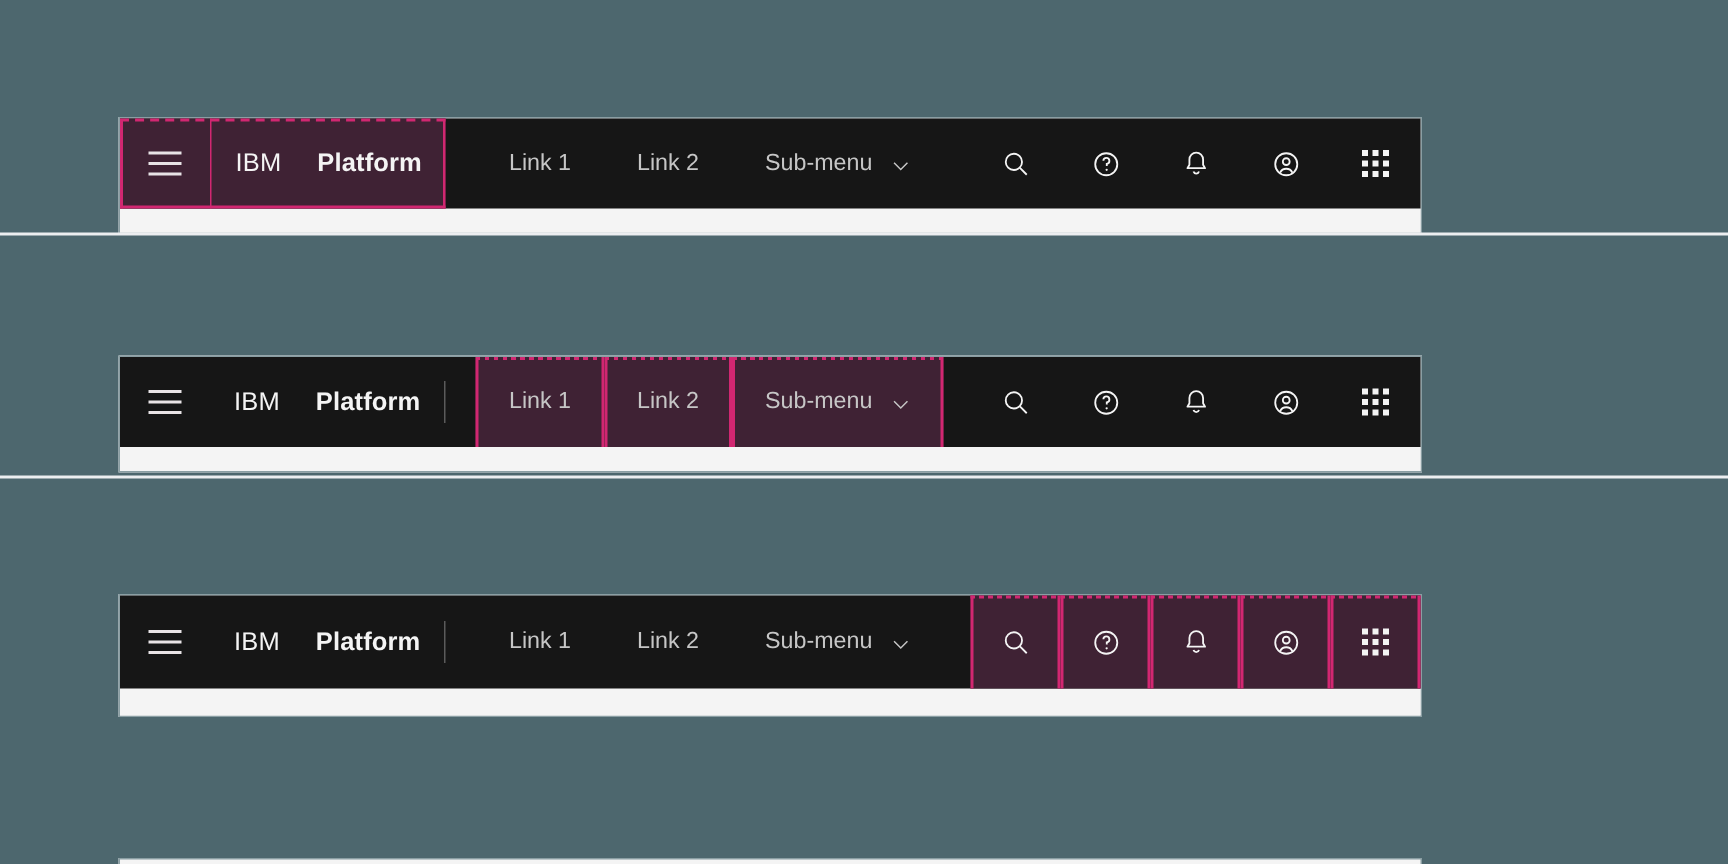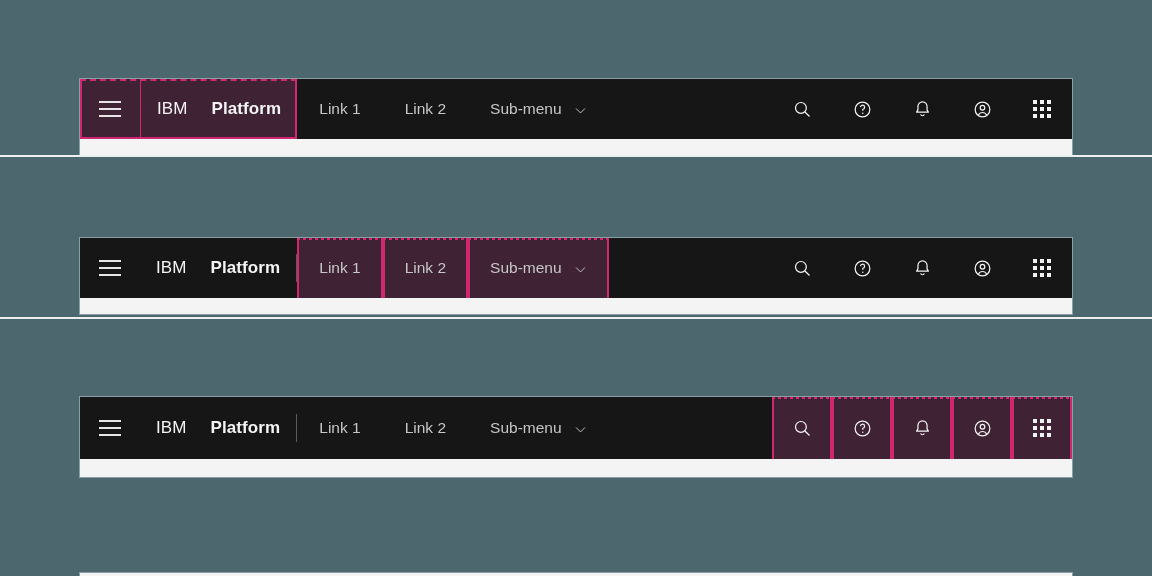--- a/index.html
+++ b/index.html
@@ -32,21 +32,21 @@
     height: 2px;
     background: #eceef0;
   }
   .hrule.r1 { top: 155px; }
   .hrule.r2 { top: 317px; }
 
   
   .panel {
     position: absolute;
     left: 79px;
-    width: 994px;
+    width: 869px;
     border: 1px solid #8a9ea3;
     background: #f4f4f4;
   }
   .panel.p1 { top: 78px;  height: 78px; }
   .panel.p2 { top: 237px; height: 78px; }
   .panel.p3 { top: 396px; height: 82px; }
   .panel.p4 { top: 572px; height: 30px; }
 
   
   .header {
@@ -111,20 +111,21 @@
     background: #5b5b5b;
     flex: 0 0 1px;
     margin: 0 0px;
   }
 
   
   .nav {
     display: flex;
     align-items: stretch;
     flex: 1 1 auto;
+    padding-left: 20px;
   }
   .navitem {
     display: flex;
     align-items: center;
     justify-content: center;
     padding: 0 22px;
     color: #c6c6c6;
     font-size: 15.5px;
     white-space: nowrap;
     position: relative;

